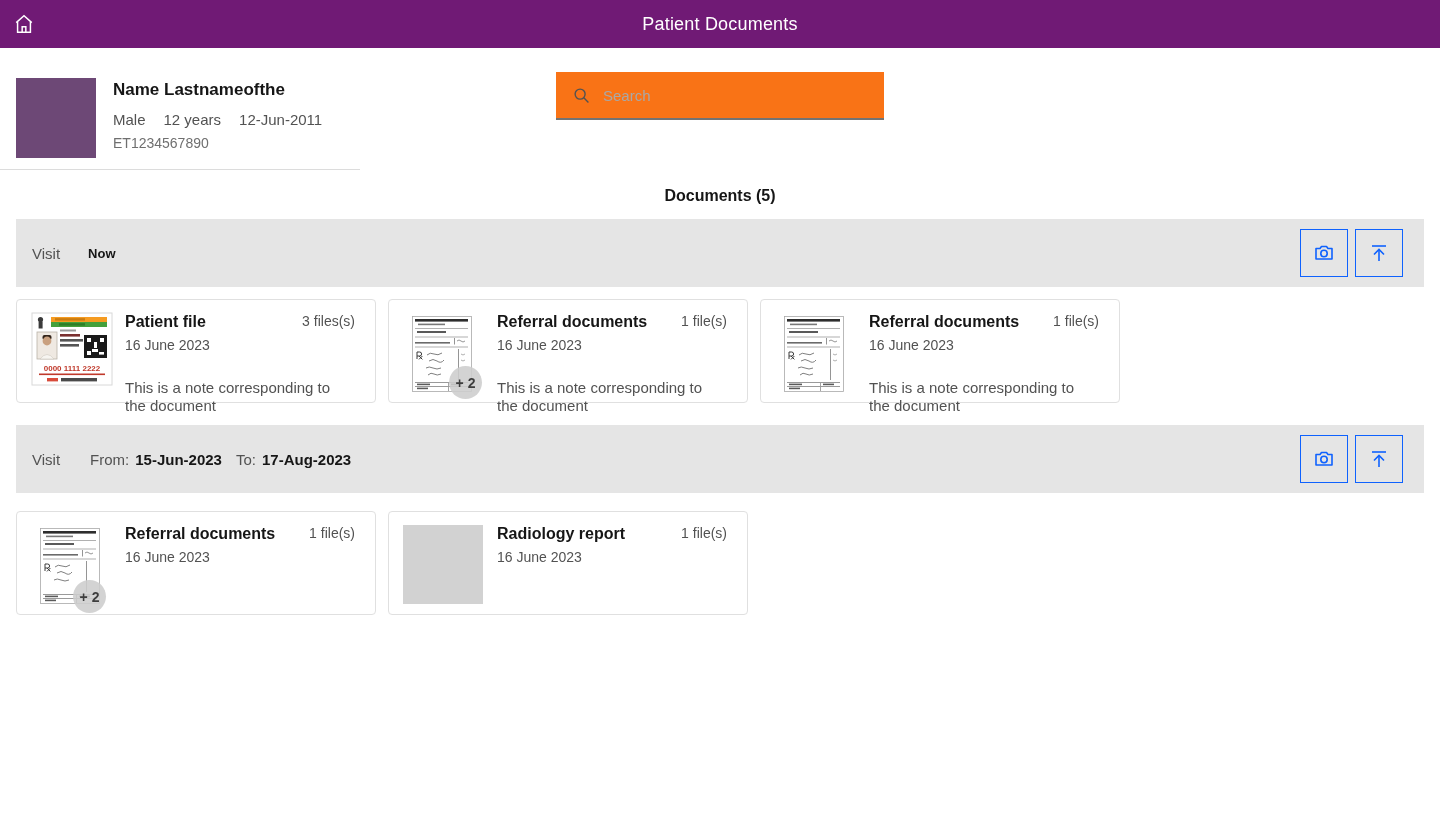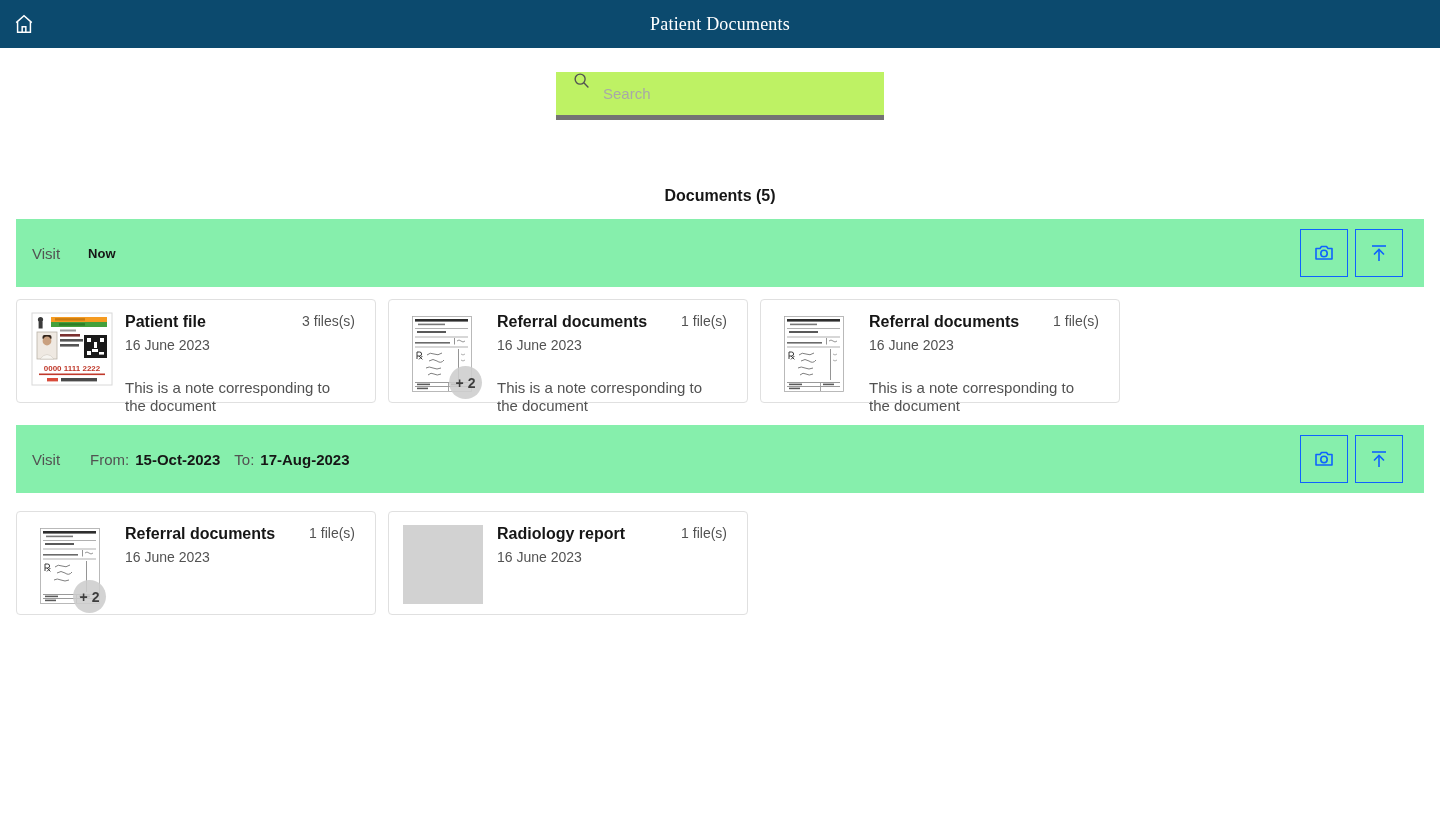--- a/index.html
+++ b/index.html
@@ -1,46 +1,46 @@
 <!DOCTYPE html>
 <html><head>
 <meta charset="utf-8">
 <style>
   * { margin:0; padding:0; box-sizing:border-box; }
   html,body { width:1440px; height:839px; background:#ffffff;
     font-family:"Liberation Sans", sans-serif; color:#161616; overflow:hidden; }
 
   
-  .app-header { height:48px; background:#0c4a6e; display:flex; align-items:center; position:relative;font-family:Liberation Serif, serif; }
+  .app-header { height:48px; background:#701a75; display:flex; align-items:center; position:relative; }
   .home-btn { width:48px; height:48px; display:flex; align-items:center; justify-content:center;
     color:#ffffff; cursor:pointer; }
   .app-title { position:absolute; left:50%; transform:translateX(-50%); color:#ffffff;
     font-size:18px; font-weight:400; letter-spacing:0.2px; }
 
   
   .top-section { position:relative; height:122px; }
   .patient-card { position:absolute; left:0; top:0; width:360px; height:122px;
     border-bottom:1px solid #dcdcdc; background:#fff; }
   .avatar { position:absolute; left:16px; top:30px; width:80px; height:80px; background:#6d4876; }
   .patient-info { position:absolute; left:113px; top:32px; }
   .patient-name { font-size:17px; font-weight:700; color:#161616; }
   .patient-attrs { margin-top:11px; font-size:15px; color:#525252; display:flex; gap:18px; }
   .patient-id { margin-top:7px; font-size:14px; color:#6f6f6f; }
 
   .search-box { position:absolute; left:556px; top:24px; width:328px; height:48px;
-    background:#bef264; border-bottom:5px solid #737373; display:flex; }
+    background:#f97316; border-bottom:2px solid #737373; display:flex; align-items:center; }
   .search-icon { margin-left:17px; color:#525252; display:flex; }
   .search-input { flex:1; margin-left:13px; border:none; outline:none; background:transparent;
     font-size:15px; color:#161616; font-family:"Liberation Sans", sans-serif; }
   .search-input::placeholder { color:#a8a8a8; }
 
   
   .section-title { margin:17px 16px 14px 16px; font-size:16px; font-weight:700; color:#161616;text-align:center; }
 
-  .visit-bar { margin:0 16px; height:68px; background:#86efac; display:flex; align-items:center;
+  .visit-bar { margin:0 16px; height:68px; background:#e5e5e5; display:flex; align-items:center;
     padding:0 21px 0 16px;text-align:right; }
   .visit-label { font-size:15px; color:#525252; }
   .visit-now { margin-left:28px; font-size:13px; font-weight:700; color:#161616; }
   .visit-range { margin-left:30px; font-size:15px; color:#525252; display:flex; align-items:center; }
   .visit-range .rl { color:#525252; }
   .visit-range .rv { font-weight:700; color:#161616; margin-left:6px; }
   .visit-range .to-label { margin-left:14px; }
   .bar-actions { margin-left:auto; display:flex; gap:7px; }
   .icon-btn { width:48px; height:48px; border:1px solid #0f62fe; background:transparent;
     color:#0f62fe; display:flex; align-items:center; justify-content:center; cursor:pointer; }
@@ -73,20 +73,32 @@
       <svg width="22" height="22" viewBox="0 0 24 24" fill="none" stroke="#ffffff" stroke-width="1.6">
         <path d="M3.5 10.5 L12 3 L20.5 10.5 M5 9.5 V21 H19 V9.5"></path>
         <path d="M10 21 V15 H14 V21"></path>
       </svg>
     </span>
   </div>
   <div class="app-title">Patient Documents</div>
 </div>
 
 <div class="top-section">
+  <div class="patient-card">
+    <div class="avatar"></div>
+    <div class="patient-info">
+      <div class="patient-name">Name Lastnameofthe</div>
+      <div class="patient-attrs">
+        <span>Male</span>
+        <span>12 years</span>
+        <span>12-Jun-2011</span>
+      </div>
+      <div class="patient-id">ET1234567890</div>
+    </div>
+  </div>
 
   <div class="search-box">
     <span class="search-icon">
       <svg width="17" height="17" viewBox="0 0 16 16" fill="none" stroke="#525252" stroke-width="1.3">
         <circle cx="6.7" cy="6.7" r="4.7"></circle>
         <path d="M10.2 10.2 L14.5 14.5"></path>
       </svg>
     </span>
     <input class="search-input" type="text" placeholder="Search" style="">
   </div>
@@ -244,21 +256,21 @@
     </div>
 
   </div>
 </div>
 
 <div class="visit-group-2">
   <div class="visit-bar">
     <span class="visit-label">Visit</span>
     <span class="visit-range">
       <span class="rl">From:</span>
-      <span class="rv">15-Oct-2023</span>
+      <span class="rv">15-Jun-2023</span>
       <span class="rl to-label">To:</span>
       <span class="rv">17-Aug-2023</span>
     </span>
     <div class="bar-actions">
       <button class="icon-btn">
         <span style="display:flex">
           <svg width="24" height="24" viewBox="0 0 24 24" fill="none" stroke="currentColor" stroke-width="1.6">
             <path d="M4 7.5 H8 L9.5 5.5 H14.5 L16 7.5 H20 V18 H4 Z" stroke-linejoin="round"></path>
             <circle cx="12" cy="12.5" r="3.2"></circle>
           </svg>

